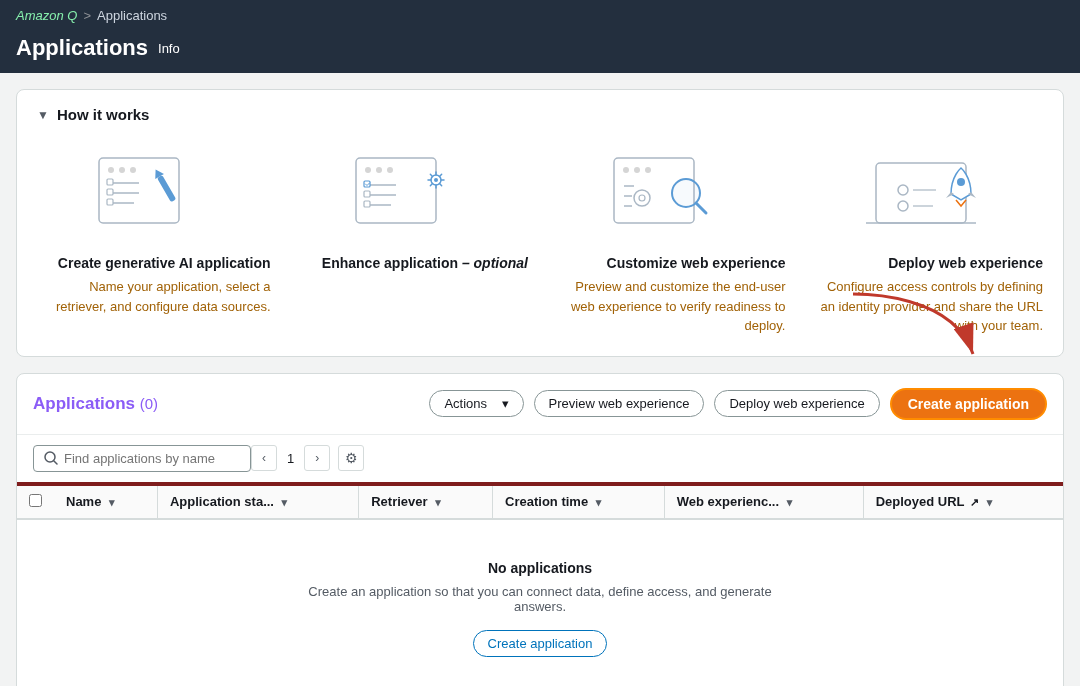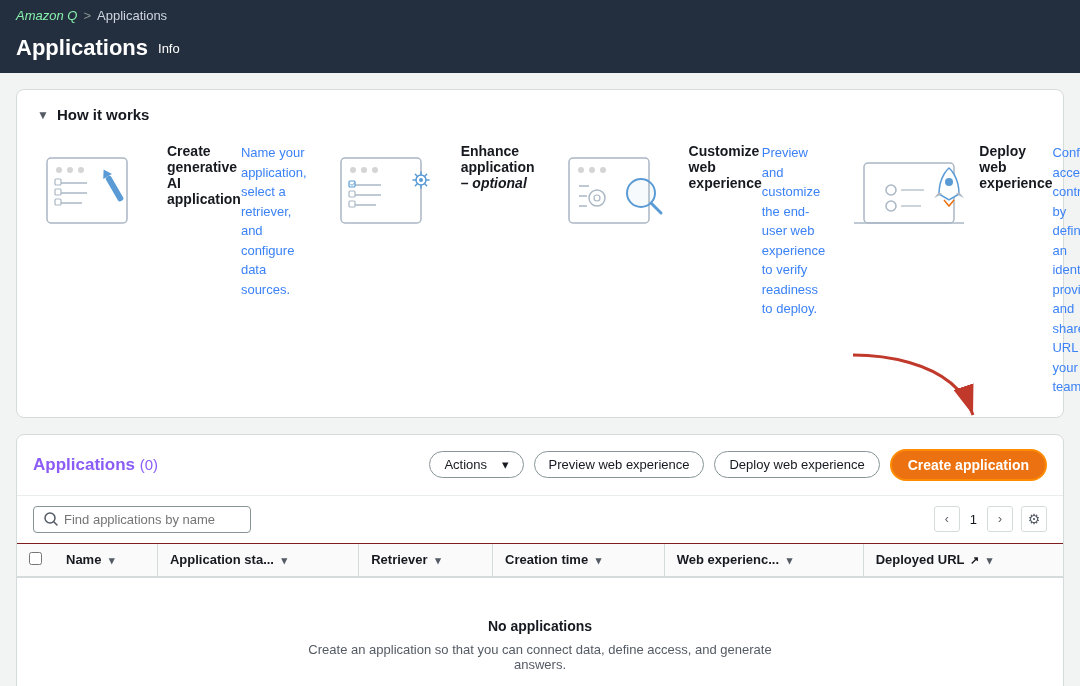--- a/index.html
+++ b/index.html
@@ -88,21 +88,22 @@
     }
 
     .how-it-works-grid {
       display: grid;
       grid-template-columns: repeat(4, 1fr);
       gap: 24px;
       margin-top: 20px;
     }
     .how-it-works-item {
       display: flex;
-      flex-direction: row;
+      flex-direction: column;
+      text-align: right;
     }
     .how-icon-area {
       width: 100%;
       height: 100px;
       display: flex;
       align-items: center;
       justify-content: center;
       margin-bottom: 12px;
     }
     .how-icon-area svg {
@@ -114,21 +115,21 @@
       font-weight: 700;
       color: #16191f;
       margin-bottom: 6px;
     }
     .how-title em {
       font-style: italic;
       font-weight: 700;
     }
     .how-desc {
       font-size: 13px;
-      color: #3b82f6;
+      color: #a16207;
       line-height: 1.5;
     }
 
     
     .apps-card {
       background: #ffffff;
       border: 1px solid #d5dbdb;
       border-radius: 8px;
       padding: 0;
       position: relative;
@@ -313,23 +314,22 @@
     }
 
     
     .col-divider {
       border-left: 1px solid #d5dbdb;
     }
 
     .search-pagination-row {
       display: flex;
       align-items: center;
-      justify-content: space-between;
       padding: 10px 16px;
-      border-bottom: 1px solid #7f1d1d;
+      border-bottom: 4px solid #7f1d1d;
     }
   </style>
 </head>
 <body>
 
 <div class="top-nav">
   <a class="nav-link">Amazon Q</a>
   <span class="nav-separator">&gt;</span>
   <span class="nav-current">Applications</span>
 </div>

